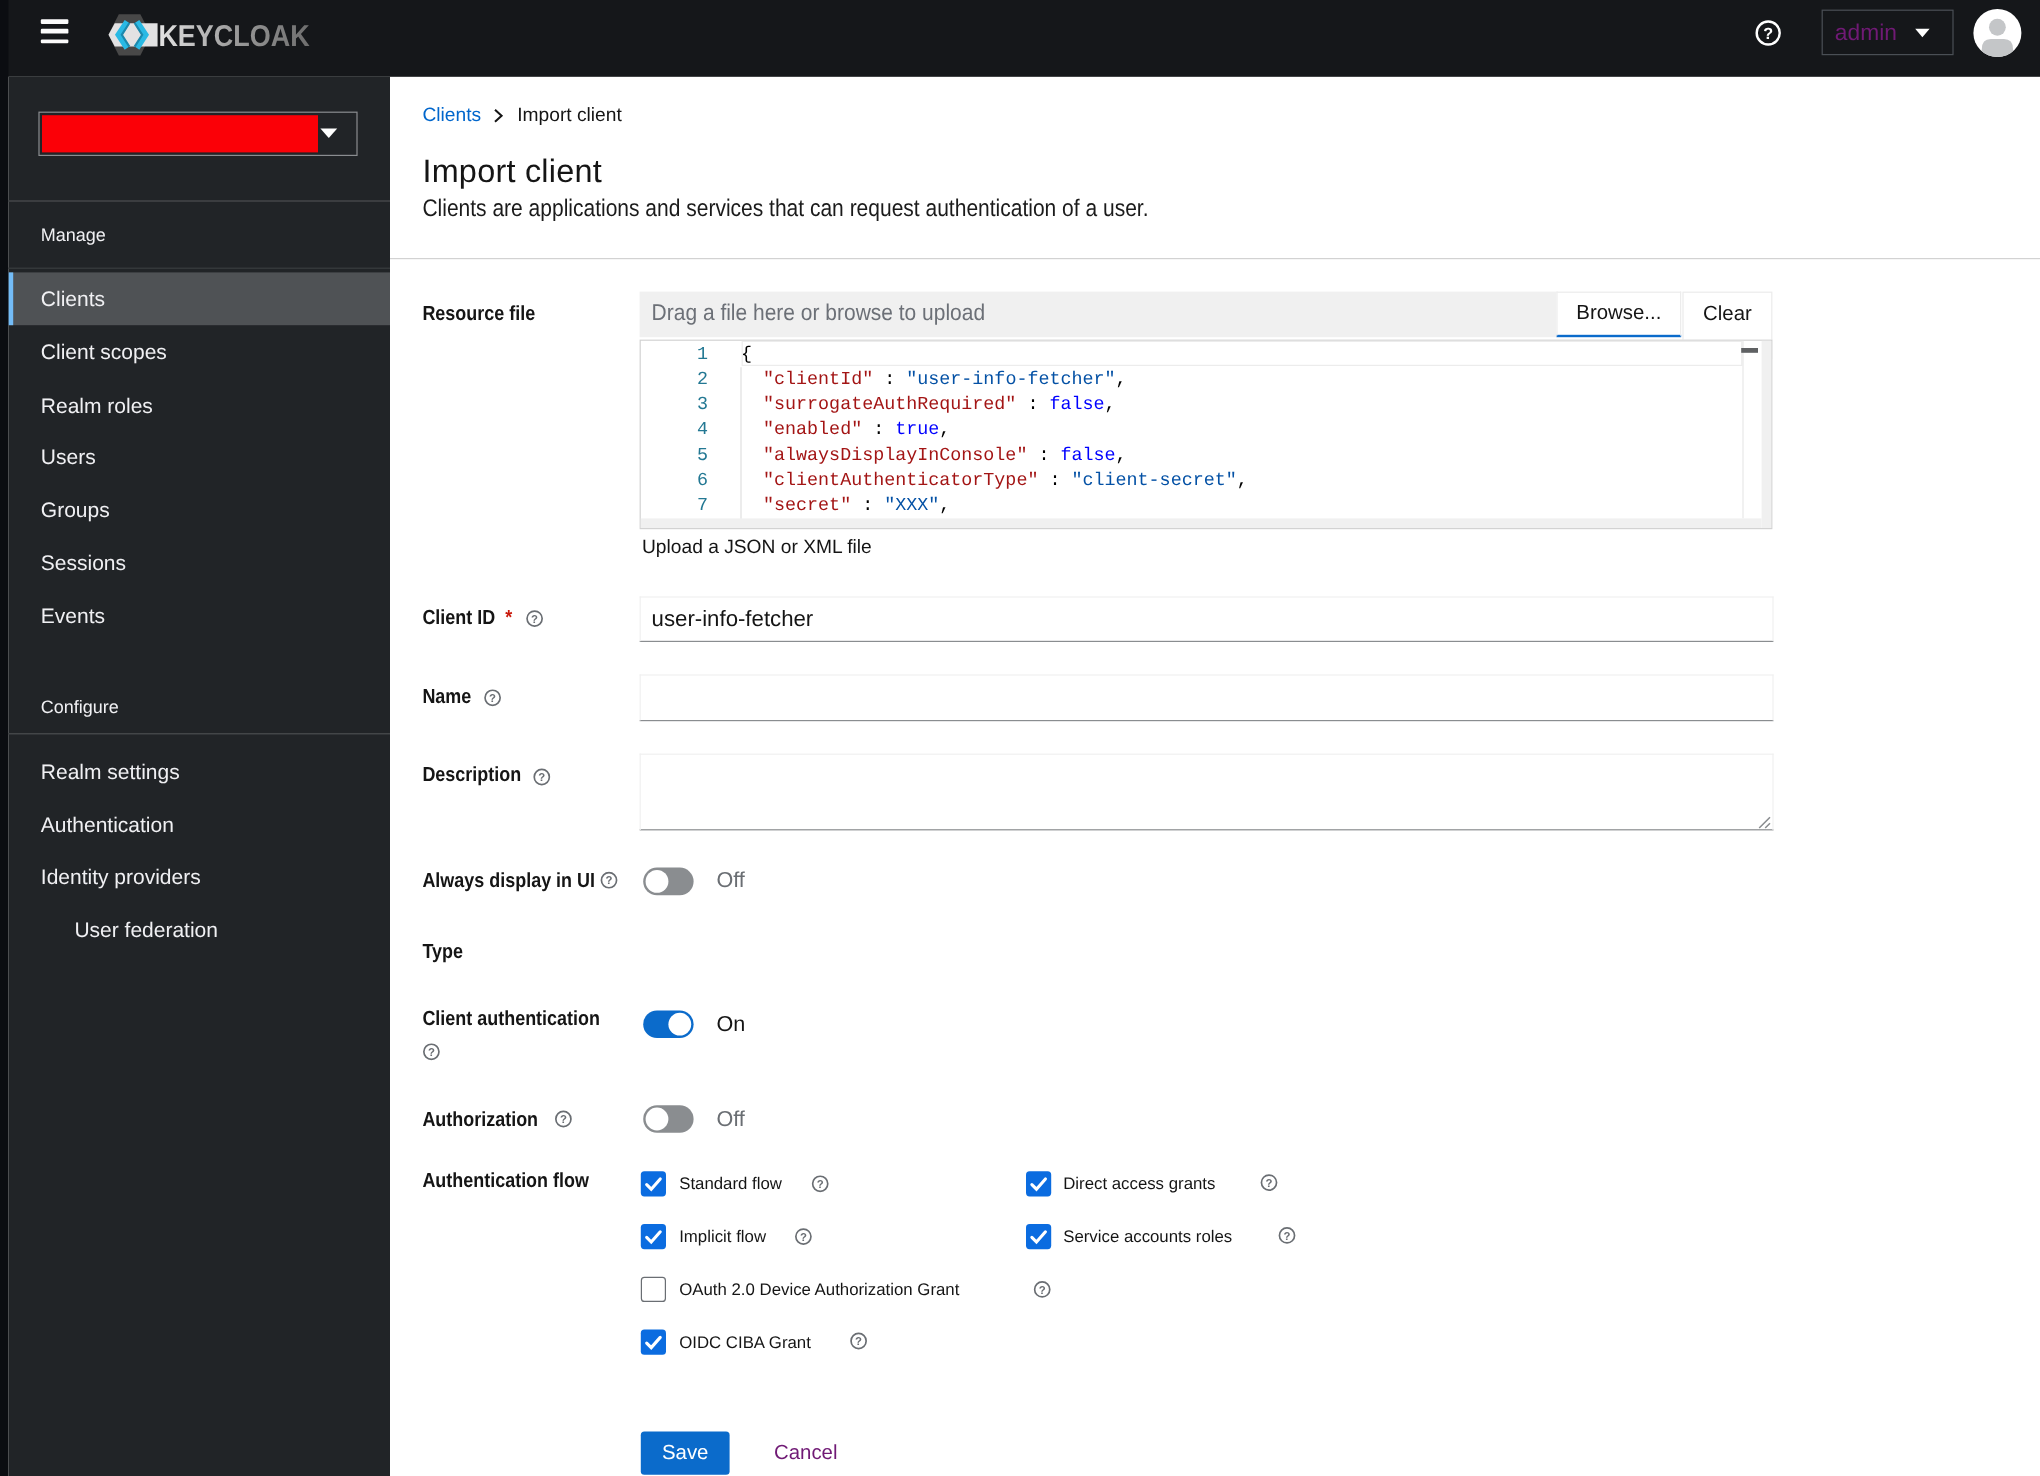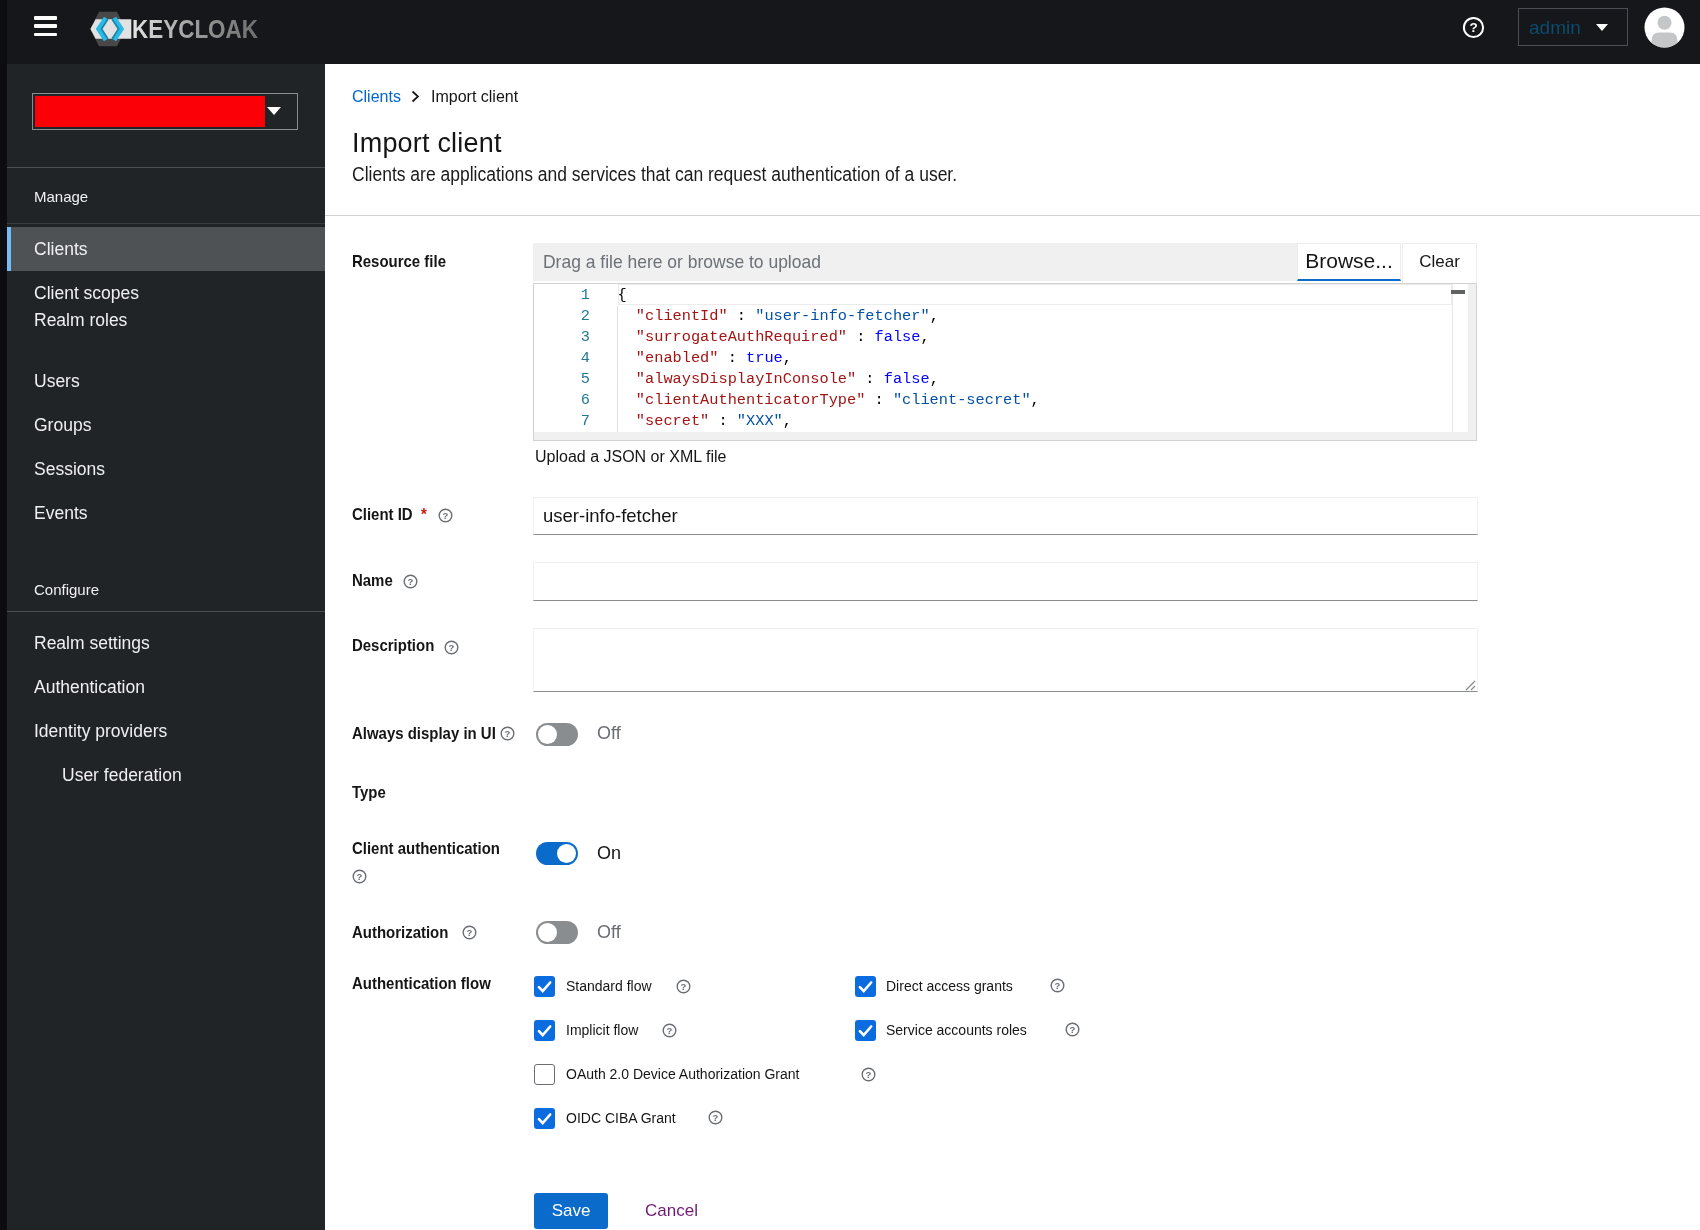--- a/index.html
+++ b/index.html
@@ -70,21 +70,21 @@
     <path d="M24.2 9.2 L30.5 19 L24.2 28.8" stroke="#1b89ad" stroke-width="1.8" fill="none"></path>
     <text x="44" y="28" font-family="Liberation Sans" font-weight="700" font-size="25" fill="url(#kcg)" textLength="126" lengthAdjust="spacingAndGlyphs">KEYCLOAK</text>
   </svg>
 
   <svg class="abs" style="left:1462px; top:16px;" width="23" height="23" viewBox="0 0 23 23">
     <circle cx="11.5" cy="11.5" r="9.6" fill="none" stroke="#fff" stroke-width="2"></circle>
     <text x="11.5" y="16.4" text-anchor="middle" font-size="13.5" font-weight="700" fill="#fff" font-family="Liberation Sans">?</text>
   </svg>
 
   <div class="abs" style="left:1518px; top:8px; width:110px; height:38px; border:1px solid #4a4f55;"></div>
-  <div class="abs" style="left:1529px; top:17px; font-size:19px; line-height:21px; color:#0c4a6e;">admin</div>
+  <div class="abs" style="left:1529px; top:17px; font-size:19px; line-height:21px; color:#701a75;">admin</div>
   <div class="abs" style="left:1596px; top:24px; width:0; height:0; border-left:6px solid transparent; border-right:6px solid transparent; border-top:7px solid #fff;"></div>
 
   <svg class="abs" style="left:1644px; top:7px;" width="41" height="41" viewBox="0 0 41 41">
     <defs>
         <clipPath id="avc">
           <circle cx="20.5" cy="20.5" r="20"></circle>
         </clipPath>
       </defs>
     <circle cx="20.5" cy="20.5" r="20" fill="#fff"></circle>
     <g clip-path="url(#avc)" fill="#c4c6c8">
@@ -97,21 +97,21 @@
 
   <div class="abs" style="left:32px; top:93px; width:266px; height:37px; border:1px solid #8a8d90; z-index:5;">
     <div style="position:absolute; left:2px; top:2px; width:230px; height:31px; background:#fb0007;"></div>
     <div style="position:absolute; left:234px; top:13px; width:0; height:0; border-left:7px solid transparent; border-right:7px solid transparent; border-top:8px solid #fff;"></div>
   </div>
   <div class="sdiv" style="top:167px; left:7px; background:#4c4f52;"></div>
   <div class="navcat" style="top:188px;">Manage</div>
   <div class="sdiv" style="top:223px; left:7px; background:#3a3d40;"></div>
   <div class="navitem navsel" style="left:7px; top:227px;">Clients</div>
   <div class="navitem" style="left:7px; top:271px;">Client scopes</div>
-  <div class="navitem" style="left:7px; top:298px;">Realm roles</div>
+  <div class="navitem" style="left:7px; top:316px;">Realm roles</div>
   <div class="navitem" style="left:7px; top:359px;">Users</div>
   <div class="navitem" style="left:7px; top:403px;">Groups</div>
   <div class="navitem" style="left:7px; top:447px;">Sessions</div>
   <div class="navitem" style="left:7px; top:491px;">Events</div>
   <div class="navcat" style="top:581px;">Configure</div>
   <div class="sdiv" style="top:611px; left:7px; background:#4c4f52;"></div>
   <div class="navitem" style="left:7px; top:621px;">Realm settings</div>
   <div class="navitem" style="left:7px; top:665px;">Authentication</div>
   <div class="navitem" style="left:7px; top:709px;">Identity providers</div>
   <div class="navitem" style="left:7px; top:753px;margin-left:28px;">User federation</div>
@@ -121,21 +121,21 @@
     <path d="M3.5 1.5 L9 6.5 L3.5 11.5" fill="none" stroke="#151515" stroke-width="1.7"></path>
   </svg>
   <div class="abs" style="left:431px; top:87px; font-size:16px; line-height:19px; color:#151515;">Import client</div>
   <div class="abs" style="left:352px; top:127px; font-size:27px; letter-spacing:0.2px; line-height:32px; color:#151515;">Import client</div>
   <div class="abs" style="left:352px; top:163px; font-size:20px; line-height:22px; color:#1b1b1b; transform:scaleX(0.875); transform-origin:0 50%; white-space:nowrap;">Clients are applications and services that can request authentication of a user.</div>
   <div class="abs" style="left:325px; top:215px; width:1375px; height:1px; background:#d2d2d2;"></div>
 
   <div class="lbl" style="left:352px; top:252px;">Resource file</div>
   <div class="abs" style="left:533px; top:243px; width:764px; height:38px; background:#f0f0f0;"></div>
   <div class="abs" style="left:543px; top:251px; font-size:19px; line-height:21px; color:#6c7077; transform:scaleX(0.92); transform-origin:0 50%; white-space:nowrap;">Drag a file here or browse to upload</div>
-  <div class="abs" style="left:1297px; top:243px; width:104px; height:38px; background:#fff; border:1px solid #ececec; border-bottom:2px solid #0b6bcb; font-size:21px; color:#151515; text-align:center; line-height:34px;">Browse...</div>
+  <div class="abs" style="left:1297px; top:243px; width:104px; height:38px; background:#fff; border:1px solid #ececec; border-bottom:2px solid #0b6bcb; font-size:17px; color:#151515; text-align:center; line-height:34px;">Browse...</div>
   <div class="abs" style="left:1402px; top:243px; width:75px; height:56px; background:#fff; border:1px solid #ececec; font-size:17px; color:#151515; text-align:center; line-height:35px;">Clear</div>
 
   <div id="editor">
     <div class="abs" style="left:84px; top:0px; width:834px; height:21px; border:1px solid #ececec;"></div>
     <div class="gut">1<br>2<br>3<br>4<br>5<br>6<br>7</div>
     <div class="abs" style="left:83px; top:22px; height:127px; border-left:1px solid #e0e0e0;"></div>
     <pre class="code">{
   <span class="ck">"clientId"</span> : <span class="cs">"user-info-fetcher"</span>,
   <span class="ck">"surrogateAuthRequired"</span> : <span class="cb2">false</span>,
   <span class="ck">"enabled"</span> : <span class="cb2">true</span>,

